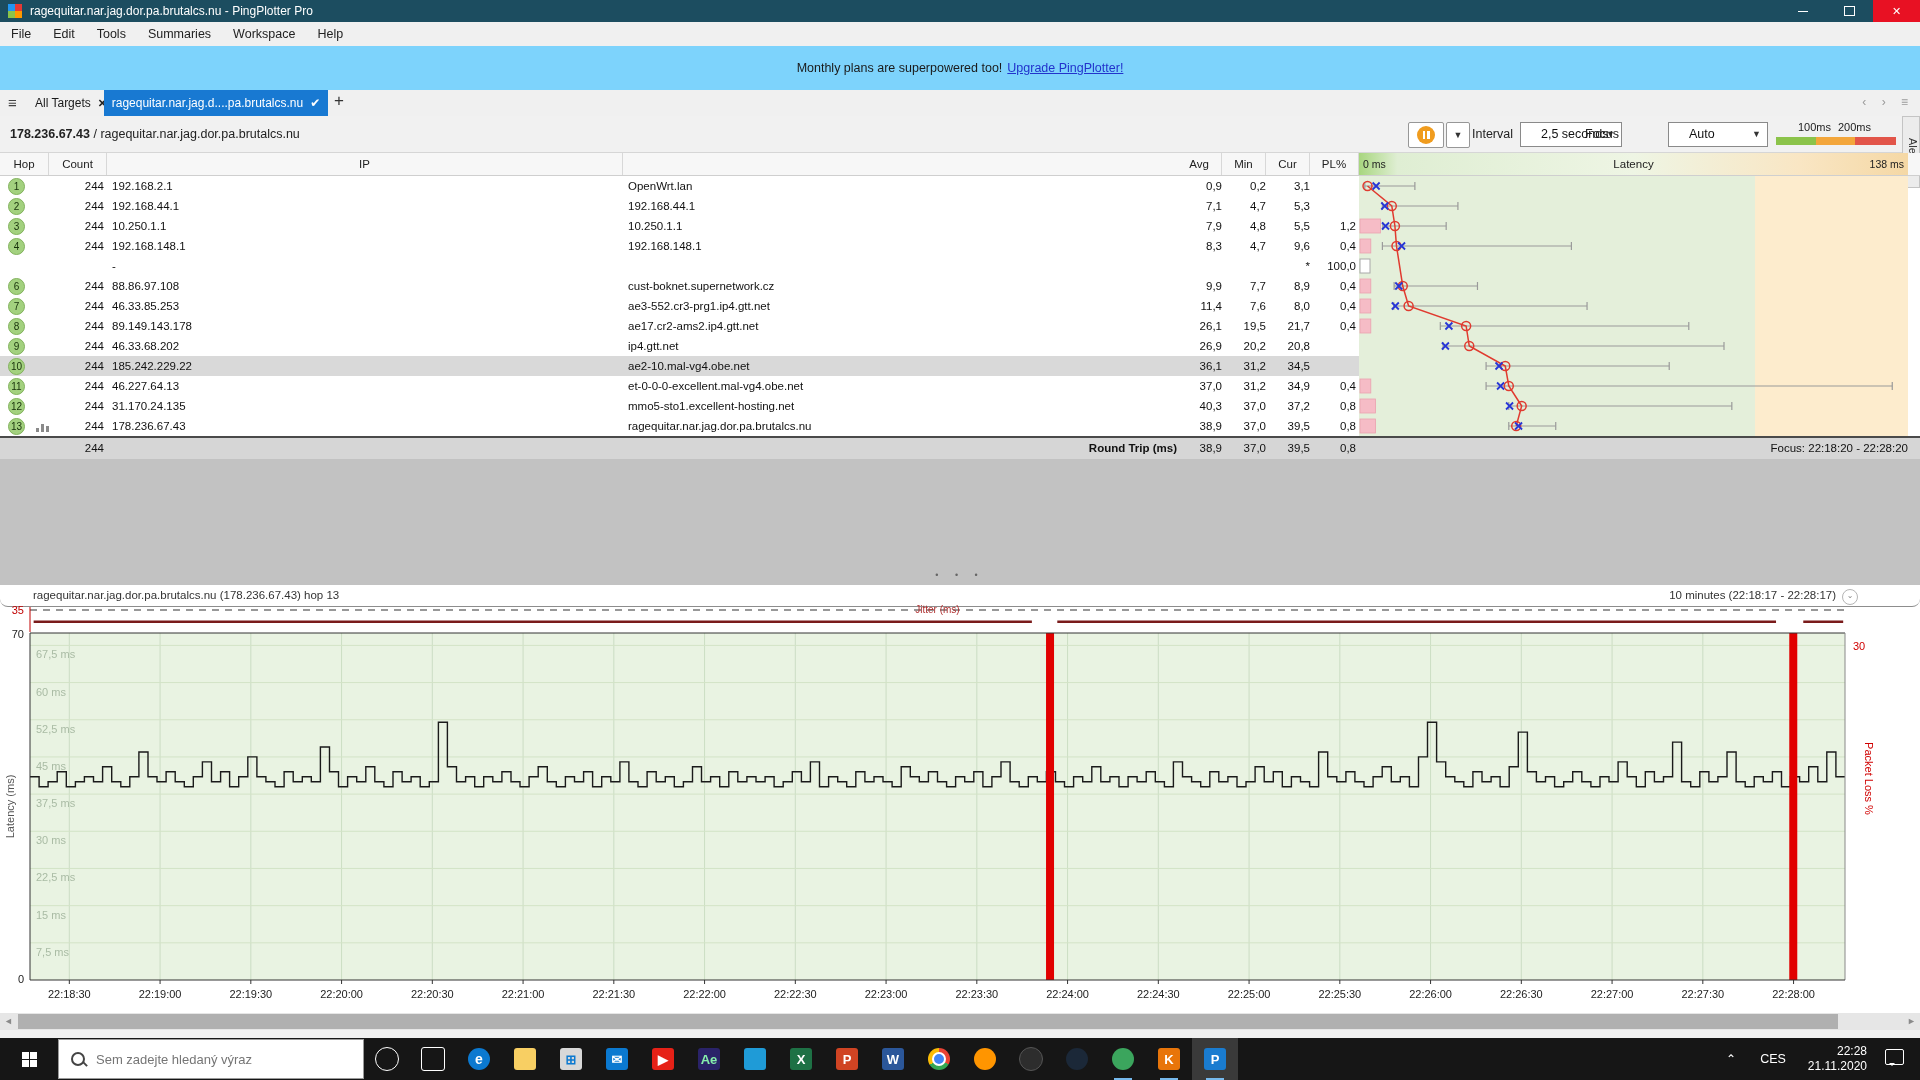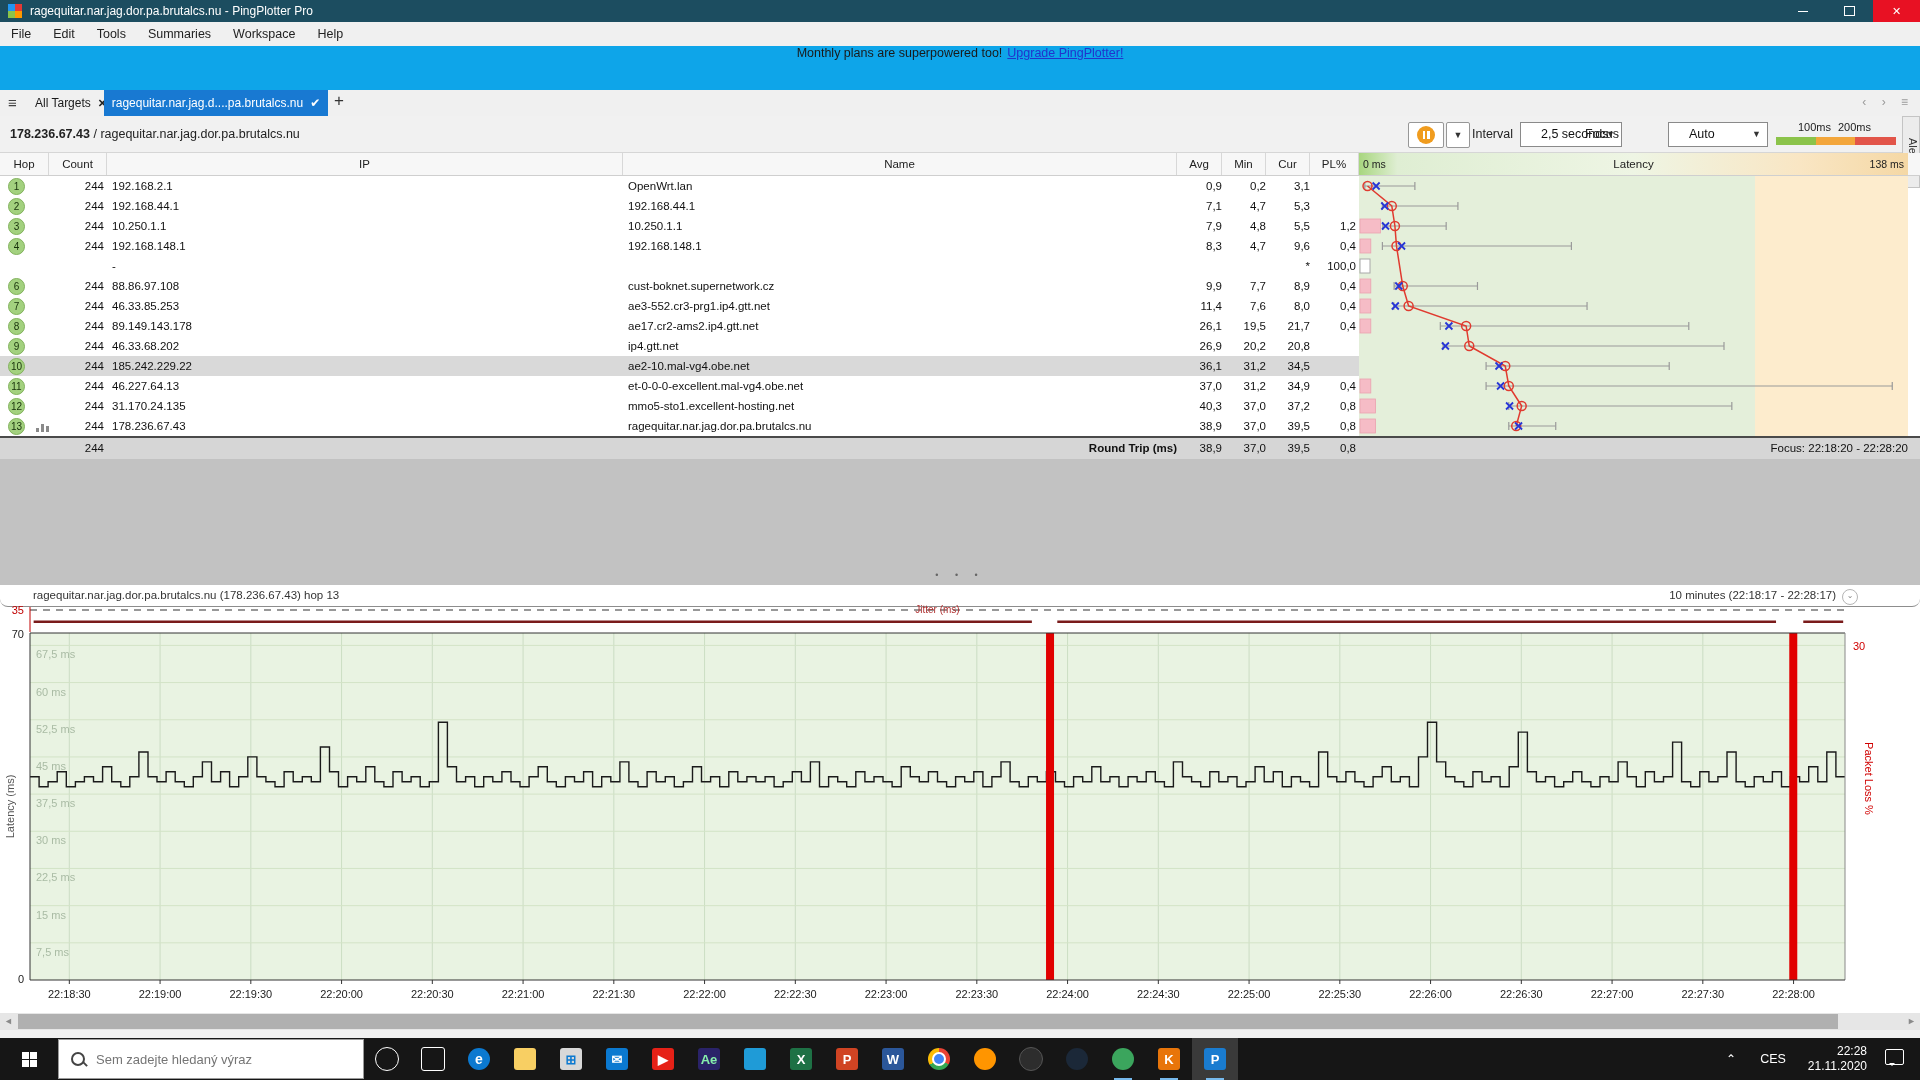--- a/index.html
+++ b/index.html
@@ -17,21 +17,21 @@
   .win-btn{width:47px;height:22px;display:flex;align-items:center;justify-content:center;color:#fff;}
   .win-btn .bar{width:10px;height:1px;background:#fff;}
   .win-btn .sq{width:9px;height:8px;border:1px solid #fff;}
   #btn-close{background:#e81123;font-size:11px;}
 
   
   #menubar{left:0;top:22px;width:1920px;height:24px;background:#f0f0f0;display:flex;align-items:center;font-size:12.5px;color:#222;}
   .menu-item{padding:0 11px;}
 
   
-  #banner{left:0;top:46px;width:1920px;height:44px;background:#0ea5e9;display:flex;align-items:flex-start;justify-content:center;font-size:12.5px;color:#1a1a1a;gap:5px;}
+  #banner{left:0;top:46px;width:1920px;height:44px;background:#7dd3fc;display:flex;align-items:center;justify-content:center;font-size:12.5px;color:#1a1a1a;gap:5px;}
   #banner a{color:#2233cc;text-decoration:underline;}
 
   
   #tabbar{left:0;top:90px;width:1920px;height:26px;background:#f0f0f0;}
   #tab-burger{left:8px;top:5px;font-size:15px;color:#444;line-height:16px;}
   #tab-all{left:26px;top:0;height:26px;display:flex;align-items:center;gap:7px;padding:0 9px;font-size:12px;color:#1a1a1a;}
   #tab-all .x{font-weight:bold;font-size:11px;color:#222;}
   #tab-active{left:104px;top:0;width:224px;height:26px;background:#1879d2;color:#fff;display:flex;align-items:center;justify-content:center;gap:7px;font-size:12px;}
   #tab-new{left:334px;top:1px;font-size:17px;color:#333;}
   #tab-right-icons{right:6px;top:5px;color:#9a9a9a;font-size:12px;letter-spacing:6px;}
@@ -205,21 +205,20 @@
     <span id="scale-200">200ms</span>
     <div id="scale-bar"></div>
   </div>
 </div>
 <div class="abs" id="alerts-tab">Alerts</div>
 
 <div class="abs" id="table-header">
   <div class="hcell" id="h-hop">Hop</div>
   <div class="hcell" id="h-count">Count</div>
   <div class="hcell" id="h-ip">IP</div>
-  <div class="hcell" id="h-name">Name</div>
   <div class="hcell" id="h-avg">Avg</div>
   <div class="hcell" id="h-min">Min</div>
   <div class="hcell" id="h-cur">Cur</div>
   <div class="hcell" id="h-pl">PL%</div>
   <div class="hcell" id="h-latency" style="border-right:none;">
     <span id="h-lat-left">0 ms</span>
     <span id="h-lat-title">Latency</span>
     <span id="h-lat-right">138 ms</span>
   </div>
 </div>

